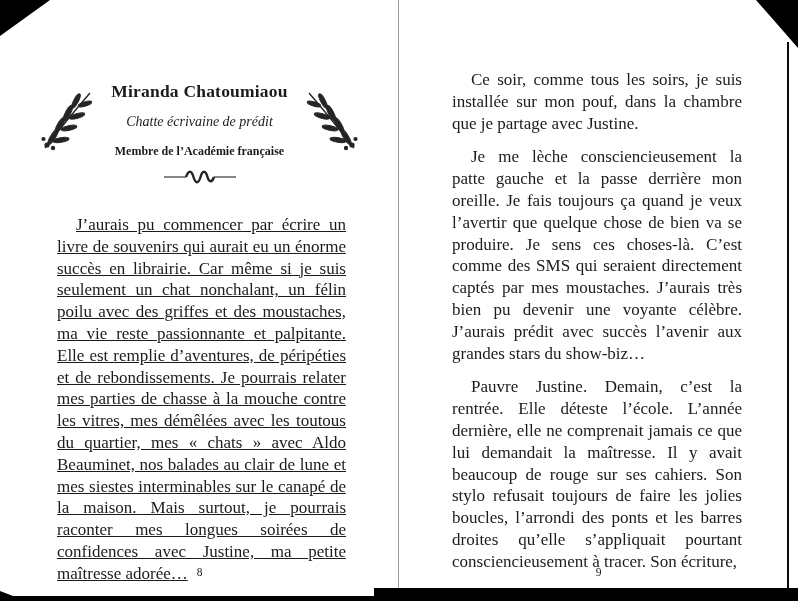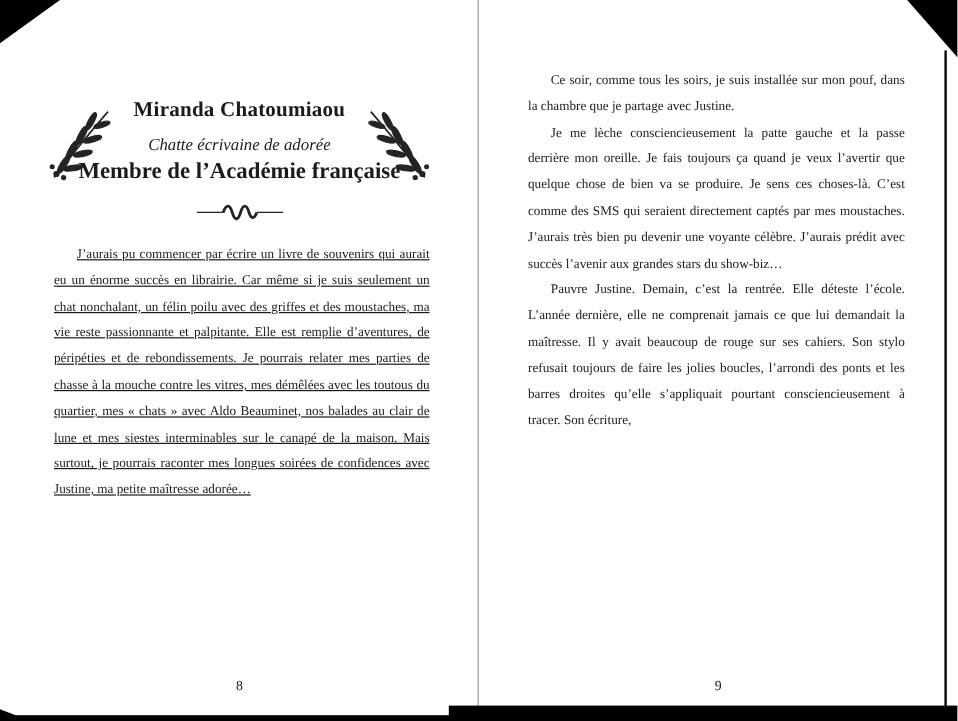--- a/index.html
+++ b/index.html
@@ -13,32 +13,32 @@
   }
   .spread { position: absolute; inset: 0; }
   .page { position: absolute; top: 0; height: 100%; width: 399px; background: #fff; }
   .page-left  { left: 0; }
   .page-right { left: 399px; }
 
   
   .chapter-header { position: absolute; top: 70px; left: 22px; right: 22px; text-align: center; }
   .title { font-size: 17.5px; font-weight: 700; margin: 11px; letter-spacing: .2px; }
   .subtitle { margin-top: 12px; font-style: italic; font-size: 14px; }
-  .membership { margin-top: 2px; font-weight: 700; font-size: 19px; text-align: center; }
+  .membership { margin-top: 14px; font-weight: 700; font-size: 12px; text-align: center; }
 
   .laurel { position: absolute; top: 88px; width: 54px; height: 64px; }
   .laurel-left  { left: 40px; }
   .laurel-right { right: 40px; transform: scaleX(-1); }
 
   .ornament { position: absolute; top: 167px; left: 0; right: 0; text-align: center; }
 
   
   .body-text p {
-    margin: 0;
-    font-size: 11px;
+    margin: 12px;
+    font-size: 17px;
     line-height: 21.8px;
     text-align: justify;
     text-indent: 19px;
   }
   .body-left  { position: absolute; top: 202px; left: 45px; right: 41px; text-decoration: underline; }
   .body-right { position: absolute; top: 57px;  left: 41px; right: 44px; }
 
   .folio { position: absolute; top: 566px; left: 0; right: 0; text-align: center; font-size: 11.5px; }
 
   
@@ -53,21 +53,21 @@
 </style>
 </head>
 <body>
 
 <div class="spread">
 
   <section class="page page-left">
 
     <header class="chapter-header">
       <h1 class="title">Miranda Chatoumiaou</h1>
-      <div class="subtitle">Chatte écrivaine de adorée</div>
+      <div class="subtitle">Chatte écrivaine de prédit</div>
       <div class="membership">Membre de l’Académie française</div>
     </header>
 
     <span class="laurel laurel-left">
       <svg width="54" height="64" viewBox="0 0 54 64" aria-hidden="true">
         <g stroke="#242424" fill="#242424">
           <path d="M5 60 C 16 46, 30 28, 50 5" fill="none" stroke-width="1.4"></path>
           <ellipse cx="13" cy="49" rx="8.5" ry="2.5" transform="rotate(-58 13 49)"></ellipse>
           <ellipse cx="21" cy="52" rx="8" ry="2.3" transform="rotate(-8 21 52)"></ellipse>
           <ellipse cx="20" cy="37" rx="8.5" ry="2.5" transform="rotate(-60 20 37)"></ellipse>

